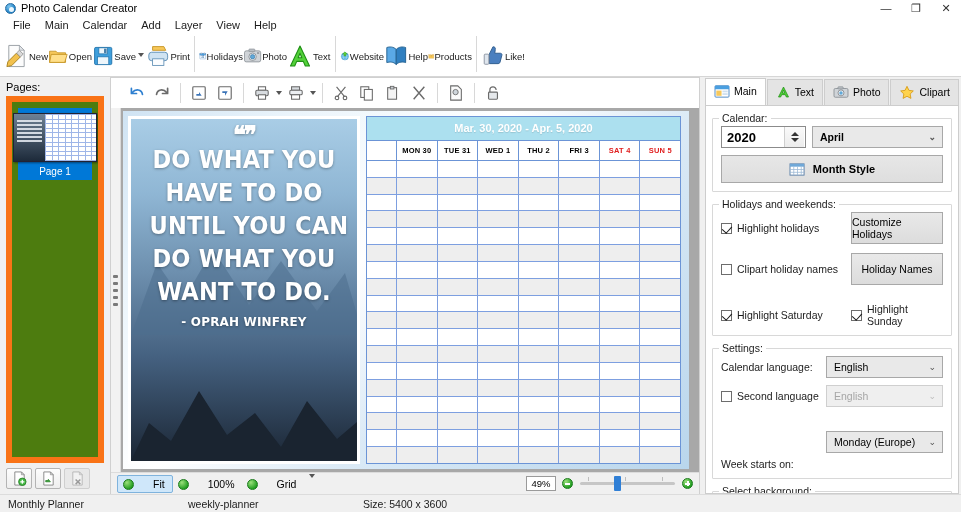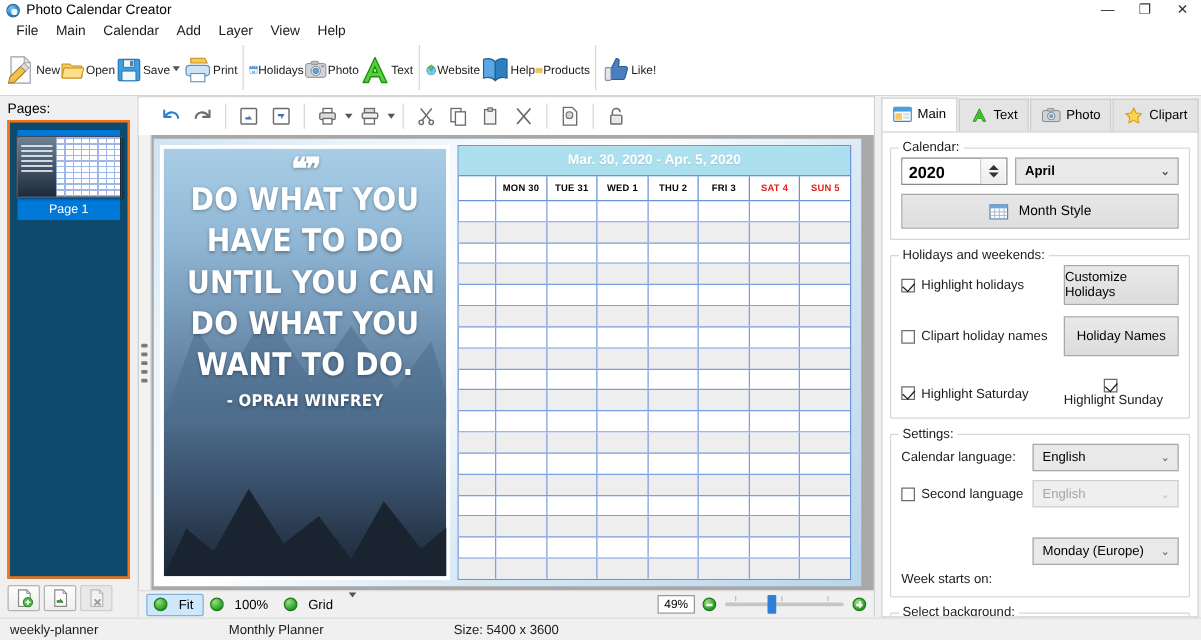--- a/index.html
+++ b/index.html
@@ -33,21 +33,21 @@
   .ico { width:26px; height:26px; display:block; }
   .tb-drop { width:10px; height:42px; display:flex; align-items:center; justify-content:center; }
   .caret { width:0;height:0;border-left:3px solid transparent;border-right:3px solid transparent;border-top:4px solid #555; }
 
   
   .bodyrow { flex:1 1 auto; display:flex; min-height:0; }
 
   
   .pages { width:110px; flex:0 0 110px; background:#f0f0f0; display:flex; flex-direction:column; }
   .pages-title { font-size:11px; padding:4px 0 3px 6px; color:#000; }
-  .pages-list { flex:1 1 auto; margin:0 6px 0 6px; background:#0c4a6e; border:2px solid #f97316; position:relative; overflow:hidden; }
+  .pages-list { flex:1 1 auto; margin:0 6px 0 6px; background:#4d7c0f; border:6px solid #f97316; position:relative; overflow:hidden; }
   .page-thumb { margin:6px; height:72px; background:#0078d7; display:flex; flex-direction:column; align-items:center; justify-content:center; padding:5px 4px 3px; }
   .page-thumb .shot { width:84px; height:50px; background:#cfd8e6; border:1px solid #223; display:flex; box-shadow:1px 1px 2px rgba(0,0,0,.45); }
   .shot .lft { width:38%; background:linear-gradient(#6d8195,#1d2a3a); position:relative; }
   .shot .lft:before { content:""; position:absolute; left:3px; top:6px; right:3px; height:22px;
      background:repeating-linear-gradient(#e9eef5 0 2px, transparent 2px 4px); opacity:.85; }
   .shot .rgt { flex:1; background:#fff; background-image:
       repeating-linear-gradient(to right, #9fb6e8 0 1px, transparent 1px 6.6px),
       repeating-linear-gradient(to bottom, #9fb6e8 0 1px, transparent 1px 4.6px);
   }
   .page-thumb .plbl { color:#fff; font-size:10px; margin-top:4px; }
@@ -91,21 +91,21 @@
   .cal-body { flex:1 1 auto; display:flex; flex-direction:column; }
   .cal-row { flex:1 1 0; display:flex; border-bottom:1px solid #7d9fe0; }
   .cal-row:last-child { border-bottom:none; }
   .cal-row.alt { background:#eeeeee; }
   .cal-row div { flex:1 1 0; border-right:1px solid #7d9fe0; }
   .cal-row div:first-child { flex:0 0 30px; }
   .cal-row div:last-child { border-right:none; }
 
   
   .zoombar { height:22px; flex:0 0 22px; background:#f0f0f0; display:flex; align-items:center; padding:0 6px; border-top:1px solid #dcdcdc; }
-  .zchip { display:flex; align-items:center; gap:9px; padding:2px 7px 2px 5px; border-radius:2px; font-size:10.5px; }
+  .zchip { display:flex; align-items:flex-end; gap:19px; padding:2px 7px 2px 5px; border-radius:2px; font-size:10.5px; }
   .zchip.sel { background:#cfe7fa; border:1px solid #7fb3dd; }
   .gdot { width:11px; height:11px; border-radius:50%; background:radial-gradient(circle at 32% 28%, #9ae07b, #1f9c1f 75%); border:1px solid #1a7a1a; position:relative; }
   .gdot.minus:after, .gdot.plus:after { content:""; position:absolute; left:2px; top:4px; width:5px; height:1.5px; background:#fff; }
   .gdot.plus:before { content:""; position:absolute; left:4px; top:2px; width:1.5px; height:5px; background:#fff; }
   .zcaret { margin-left:6px; }
   .zspacer { flex:1 1 auto; }
   .zpct { width:30px; height:15px; border:1px solid #9a9a9a; background:#fff; font-size:9.5px; text-align:center; line-height:13px; }
   .ztrack { width:95px; height:3px; background:#c6c6c6; border-radius:2px; position:relative; margin:0 7px; }
   .zthumb { position:absolute; left:34px; top:-6px; width:7px; height:15px; background:#2f7fd6; border-radius:1px; }
   .ztick { position:absolute; top:-5px; width:1px; height:4px; background:#bdbdbd; }
@@ -719,21 +719,21 @@
               <div class="arrows">
                 <i class="ar-up"></i>
                   <i class="ar-dn"></i>
               </div>
             </div>
             <div class="sel2" style="margin-left:6px;">
               <span>April</span>
               <span class="chev">⌄</span>
             </div>
           </div>
-          <div class="row" style="margin-top:7px;">
+          <div class="row" style="margin-top:7px;font-weight:bold;">
             <div class="bigbtn">
               <svg width="17" height="15" viewBox="0 0 18 16">
                 <rect x="1" y="2" width="15" height="12" fill="#fff" stroke="#5a7fa8" stroke-width="1"></rect>
                 <rect x="1" y="2" width="15" height="3" fill="#6fa8d8"></rect>
                 <path d="M5 5v9M9 5v9M13 5v9M1 8h15M1 11h15" stroke="#9ab7d4" stroke-width=".8"></path>
               </svg>
               <span>Month Style</span>
             </div>
           </div>
         </div>
@@ -756,21 +756,21 @@
             </div>
             <div class="btn2" style="flex:1 1 auto;">
               <span>Holiday Names</span>
             </div>
           </div>
           <div class="row" style="margin-top:18px;">
             <div style="display:flex;align-items:center;flex:0 0 130px;">
               <span class="cb on"></span>
               <span class="lbl2">Highlight Saturday</span>
             </div>
-            <div style="display:flex;align-items:center;flex-direction:column;">
+            <div style="display:flex;align-items:center;">
               <span class="cb on"></span>
               <span class="lbl2">Highlight Sunday</span>
             </div>
           </div>
         </div>
 
         <div class="grp" style="margin-top:12px;">
           <span class="cap">Settings:</span>
           <div class="row">
             <span class="lbl2" style="flex:0 0 105px;">Calendar language:</span>
@@ -817,17 +817,17 @@
             <div class="swatch"></div>
           </div>
 
         </div>
 
       </div>
     </div>
   </div>
 
   <div class="status">
+    <div class="cell s2">Monthly Planner</div>
     <div class="cell s1">weekly-planner</div>
-    <div class="cell s2">Monthly Planner</div>
     <div class="cell s3">Size: 5400 x 3600</div>
   </div>
 </div>
 
 </body></html>

